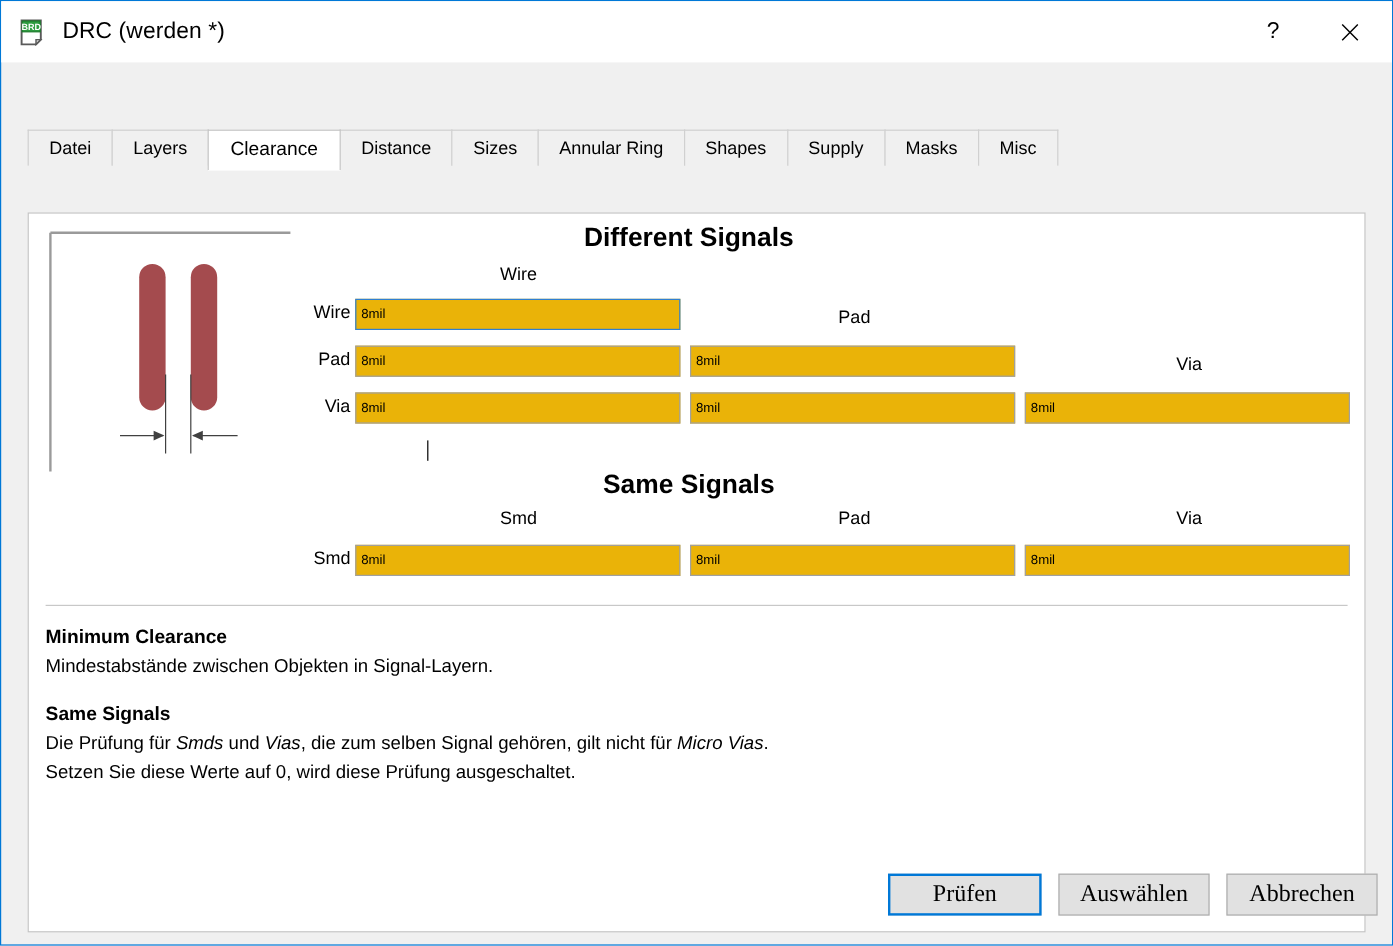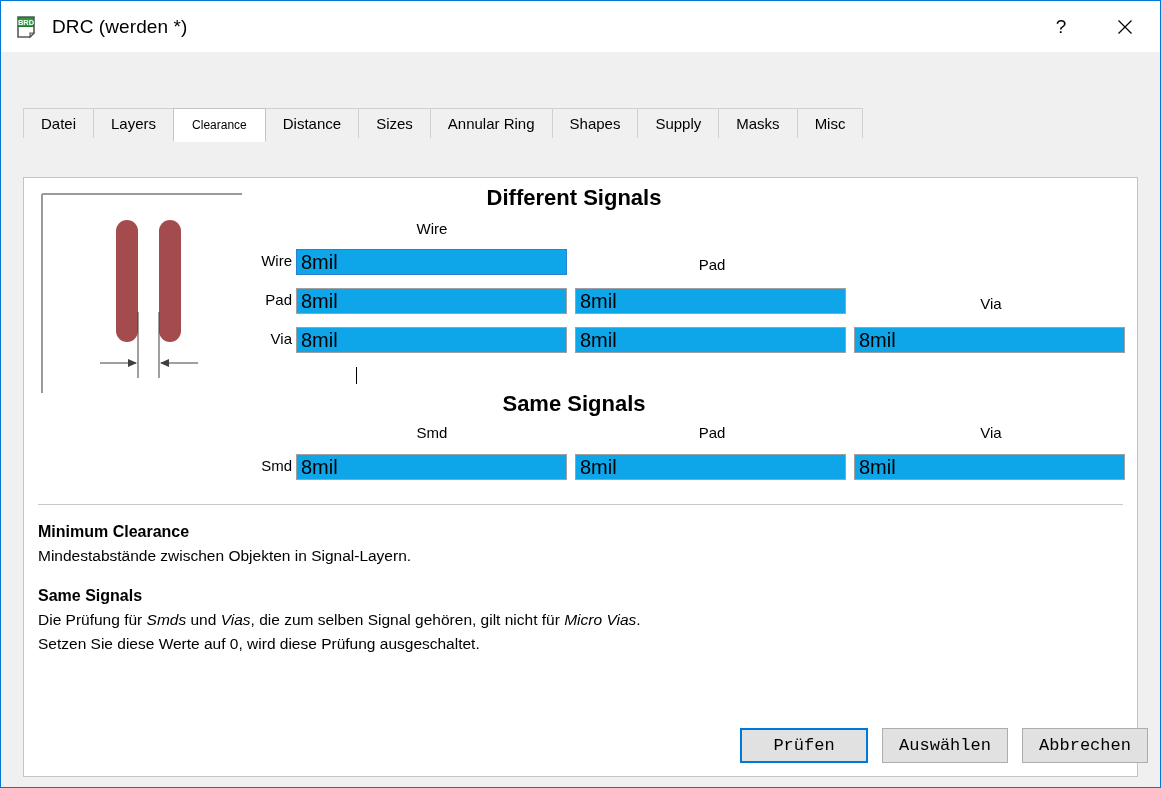--- a/index.html
+++ b/index.html
@@ -94,21 +94,21 @@
     color: #000;
     margin-right: -1px;
     cursor: default;
     white-space: nowrap;
   }
   .tab.active {
     background: #ffffff;
     height: 34px;
     border: 1px solid #c4c4c4;
     border-bottom: 1px solid #ffffff;
-    font-size: 12px;
+    font-size: 16px;
     padding: 0 18px;
     z-index: 4;
     position: relative;
     margin-bottom: -1px;
   }
 
   
   #tabpanel {
     position: relative;
     margin: 0 22px 0 22px;
@@ -146,23 +146,23 @@
     position: absolute;
     font-size: 15px;
     text-align: right;
     white-space: nowrap;
   }
   .field {
     position: absolute;
     box-sizing: border-box;
     height: 26px;
     border: 1px solid #a0a0a0;
-    background: #0ea5e9;
+    background: #eab308;
     font-family: "Liberation Sans", sans-serif;
-    font-size: 20px;
+    font-size: 11px;
     color: #000;
     padding: 0 0 0 4px;
     line-height: 24px;
     outline: none;
   }
   .field.focused {
     border: 1px solid #2f7fd1;
   }
   #caret {
     position: absolute;
@@ -214,22 +214,22 @@
     padding-right: 12px;
     box-sizing: border-box;
   }
   .btn {
     box-sizing: border-box;
     height: 35px;
     min-width: 126px;
     margin-left: 14px;
     background: #e1e1e1;
     border: 1px solid #adadad;
-    font-family: Liberation Mono, monospace;
-    font-size: 17px;
+    font-family: Liberation Serif, serif;
+    font-size: 20px;
     color: #000;
     cursor: default;
     padding: 0 14px;
     white-space: nowrap;
   }
   .btn.default {
     border: 2px solid #0078d7;
     min-width: 128px;
   }
 </style>

